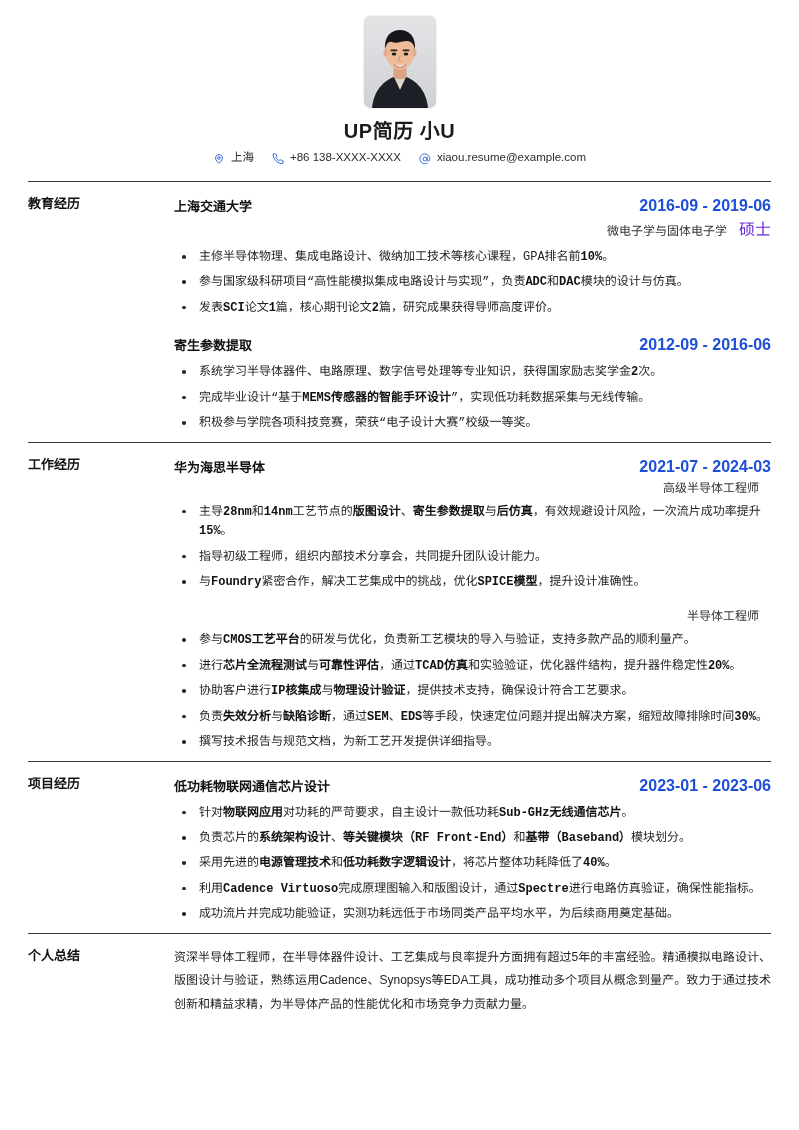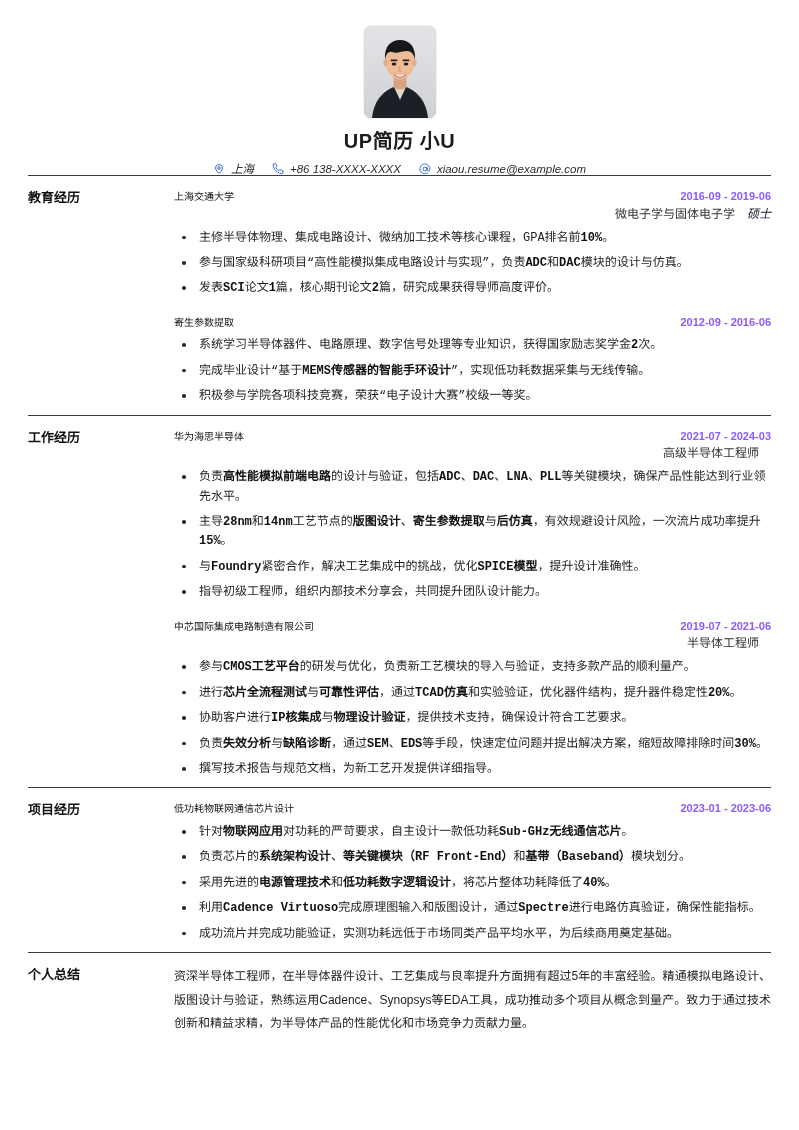--- a/index.html
+++ b/index.html
@@ -17,21 +17,21 @@
     width: 799px;
     min-height: 1130px;
     box-sizing: border-box;
     padding: 0 28px 14px 28px;
     background: #fff;
     position: relative;
   }
 
   
   .header {
-    padding-top: 26px;
+    padding-top: 16px;
     text-align: center;
   }
   .avatar-wrap {
     display: flex;
     justify-content: center;
   }
   .avatar {
     width: 72px;
     height: 92px;
     border-radius: 7px;
@@ -56,45 +56,44 @@
     display: flex;
     justify-content: center;
     align-items: center;
     flex-wrap: wrap;
     font-size: 11.5px;
     color: #2b2b2b;
     line-height: 1;
   }
   .contact-item {
     display: inline-flex;
-    align-items: flex-end;
+    align-items: flex-start;
     margin: 0 9px;
     white-space: nowrap;
-    font-style: italic;
   }
   .contact-icon {
     display: inline-flex;
     align-items: center;
     justify-content: center;
     width: 13px;
     height: 13px;
     margin-right: 5px;
     color: #3b6fd4;
   }
   .contact-icon svg { display: block; }
   .contact-text { font-size: 11.5px; }
 
   
   .section {
     border-top: 1.6px solid #3a3a3a;
     padding-top: 12px;
     display: flex;
     align-items: flex-start;
   }
-  .section.first { }
+  .section.first { margin-top: 16px; }
   .section + .section { margin-top: 4px; }
 
   .section-label {
     flex: 0 0 146px;
     font-size: 13px;
     font-weight: 700;
     color: #111;
     line-height: 1.45;
     padding-top: 1px;
   }
@@ -106,53 +105,52 @@
   
   .entry { margin-bottom: 4px; }
   .entry + .entry { margin-top: 15px; }
 
   .entry-head {
     display: flex;
     justify-content: space-between;
     align-items: baseline;
   }
   .entry-title {
-    font-size: 10px;
-    font-weight: 400;
+    font-size: 13px;
+    font-weight: 700;
     color: #111;
     line-height: 1.5;
   }
   .entry-date {
-    font-size: 11px;
+    font-size: 16px;
     font-weight: 700;
-    color: #8b5cf6;
+    color: #1d4ed8;
     white-space: nowrap;
     padding-left: 12px;
     line-height: 1.5;
   }
   .entry-sub {
     display: flex;
     justify-content: flex-end;
     align-items: baseline;
     margin-top: 0px;
   }
   .entry-subtitle {
     font-size: 12px;
     font-weight: 400;
     color: #333;
     line-height: 1.5;
   }
   .entry-degree {
-    font-size: 12px;
+    font-size: 16px;
     font-weight: 400;
-    color: #0f172a;
+    color: #6d28d9;
     white-space: nowrap;
     padding-left: 12px;
     line-height: 1.5;
-    font-style: italic;
   }
 
   ul.bullets {
     list-style: none;
     margin: 6px 0 0 0;
     padding: 0;
     font-family: Liberation Mono, monospace;
   }
   ul.bullets li {
     position: relative;
@@ -300,31 +298,26 @@
           <div class="entry">
             <div class="entry-head">
               <div class="entry-title">华为海思半导体</div>
               <div class="entry-date">2021-07 - 2024-03</div>
             </div>
             <div class="entry-sub">
               <div class="entry-subtitle">高级半导体工程师</div>
               <div class="entry-degree"></div>
             </div>
             <ul class="bullets">
-              <li>负责<b>高性能模拟前端电路</b>的设计与验证，包括<b>ADC</b>、<b>DAC</b>、<b>LNA</b>、<b>PLL</b>等关键模块，确保产品性能达到行业领先水平。</li>
               <li>主导<b>28nm</b>和<b>14nm</b>工艺节点的<b>版图设计</b>、<b>寄生参数提取</b>与<b>后仿真</b>，有效规避设计风险，一次流片成功率提升<b>15%</b>。</li>
+              <li>指导初级工程师，组织内部技术分享会，共同提升团队设计能力。</li>
               <li>与<b>Foundry</b>紧密合作，解决工艺集成中的挑战，优化<b>SPICE模型</b>，提升设计准确性。</li>
-              <li>指导初级工程师，组织内部技术分享会，共同提升团队设计能力。</li>
-            </ul>
-          </div>
-          <div class="entry">
-            <div class="entry-head">
-              <div class="entry-title">中芯国际集成电路制造有限公司</div>
-              <div class="entry-date">2019-07 - 2021-06</div>
-            </div>
+            </ul>
+          </div>
+          <div class="entry">
             <div class="entry-sub">
               <div class="entry-subtitle">半导体工程师</div>
               <div class="entry-degree"></div>
             </div>
             <ul class="bullets">
               <li>参与<b>CMOS工艺平台</b>的研发与优化，负责新工艺模块的导入与验证，支持多款产品的顺利量产。</li>
               <li>进行<b>芯片全流程测试</b>与<b>可靠性评估</b>，通过<b>TCAD仿真</b>和实验验证，优化器件结构，提升器件稳定性<b>20%</b>。</li>
               <li>协助客户进行<b>IP核集成</b>与<b>物理设计验证</b>，提供技术支持，确保设计符合工艺要求。</li>
               <li>负责<b>失效分析</b>与<b>缺陷诊断</b>，通过<b>SEM</b>、<b>EDS</b>等手段，快速定位问题并提出解决方案，缩短故障排除时间<b>30%</b>。</li>
               <li>撰写技术报告与规范文档，为新工艺开发提供详细指导。</li>

